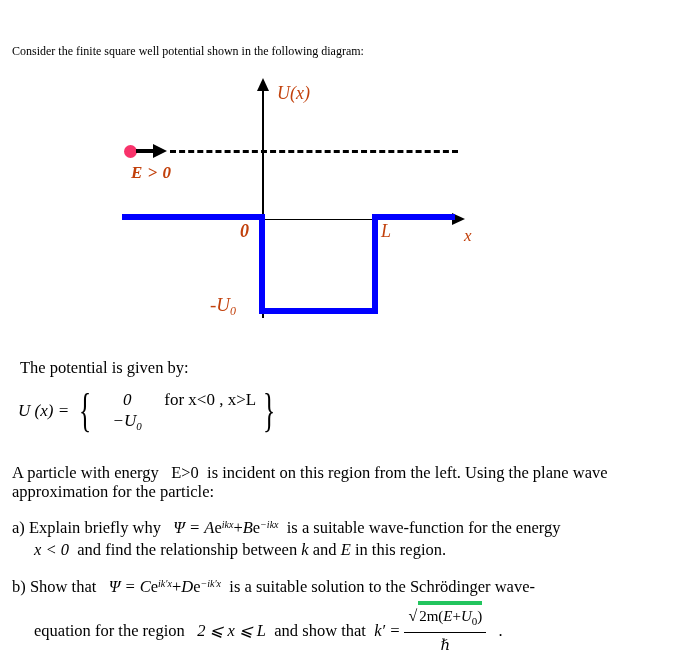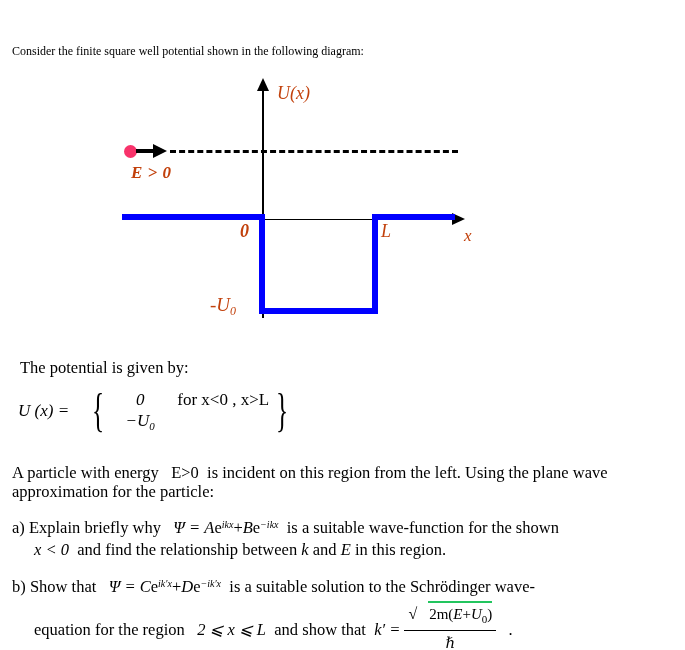--- a/index.html
+++ b/index.html
@@ -119,21 +119,21 @@
 
   
   #piecewise {
     left: 18px; top: 390px;
     display: flex;
     align-items: center;
     font-size: 17px;
   }
   #piecewise .lhs {
     font-style: italic;
-    margin-right: 18px;
+    margin-right: 5px;
     white-space: nowrap;
   }
   #piecewise .bracket {
     font-size: 46px;
     line-height: 40px;
     font-family: "Liberation Serif", serif;
     transform: scaleX(0.55);
     display: inline-block;
   }
   #piecewise .cases {
@@ -201,23 +201,23 @@
     width: 100%;
     height: 1px;
     background: #000000;
   }
   .frac .den {
     font-size: 15px;
     padding-top: 1px;
   }
   .sqrt-wrap {
     display: inline-block;
-    border-top: 2px solid #22c55e;
+    border-top: 4px solid #22c55e;
     padding-left: 1px;
-    margin-left: 11px;
+    margin-left: 1px;
   }
   .radical { font-size: 16px; }
 </style>
 </head>
 <body>
 
 <div class="abs" id="intro-line">Consider the finite square well potential shown in the following diagram:</div>
 
 <div class="abs" id="diagram">
 
@@ -259,21 +259,21 @@
       <span class="val"><span>−U</span><span class="sub0">0</span></span>
     </span>
   </span>
   <span class="bracket">}</span>
 </div>
 
 <div class="abs para" id="particle-para"><span>A particle with energy</span>&nbsp;&nbsp;&nbsp;<span class="mathitalic">E&gt;0</span>&nbsp;&nbsp;<span>is incident on this region from the left. Using the plane wave approximation for the particle:</span></div>
 
 <div class="abs qitem" id="q-a">
   <span>a)</span>
-  <span>Explain briefly why</span>&nbsp;&nbsp;&nbsp;<span><span class="mi">Ψ =</span>&nbsp;<span class="mi">A</span><span class="mroman">e</span><span class="mexp">ikx</span><span>+</span><span class="mi">B</span><span class="mroman">e</span><span class="mexp">−ikx</span></span>&nbsp;&nbsp;<span>is a suitable wave-function for the shown</span>
+  <span>Explain briefly why</span>&nbsp;&nbsp;&nbsp;<span><span class="mi">Ψ =</span>&nbsp;<span class="mi">A</span><span class="mroman">e</span><span class="mexp">ikx</span><span>+</span><span class="mi">B</span><span class="mroman">e</span><span class="mexp">−ikx</span></span>&nbsp;&nbsp;<span>is a suitable wave-function for the energy</span>
   <span class="qindent"><span class="mi">x &lt; 0</span>&nbsp;&nbsp;<span>and find the relationship between</span>&nbsp;<span class="mi">k</span>&nbsp;<span>and</span>&nbsp;<span class="mi">E</span>&nbsp;<span>in this region.</span></span>
 </div>
 
 <div class="abs qitem" id="q-b">
   <span>b)</span>
   <span>Show that</span>&nbsp;&nbsp;&nbsp;<span><span class="mi">Ψ =</span>&nbsp;<span class="mi">C</span><span class="mroman">e</span><span class="mexp">ik′x</span><span>+</span><span class="mi">D</span><span class="mroman">e</span><span class="mexp">−ik′x</span></span>&nbsp;&nbsp;<span>is a suitable solution to the Schrödinger wave-</span>
   <span class="qindent" style="padding-top:6px;"><span>equation for the region</span>&nbsp;&nbsp;&nbsp;<span class="mi">2 ⩽ x ⩽ L</span>&nbsp;&nbsp;<span>and show that</span>&nbsp;&nbsp;<span class="mi">k′ =</span><span class="frac">
         <span class="num"><span class="radical">√</span><span class="sqrt-wrap"><span class="mroman">2m</span><span>(</span><span class="mi">E</span><span>+</span><span class="mi">U</span><span class="sub0">0</span><span>)</span></span></span>
         <span class="bar"></span>
         <span class="den">ℏ</span>

